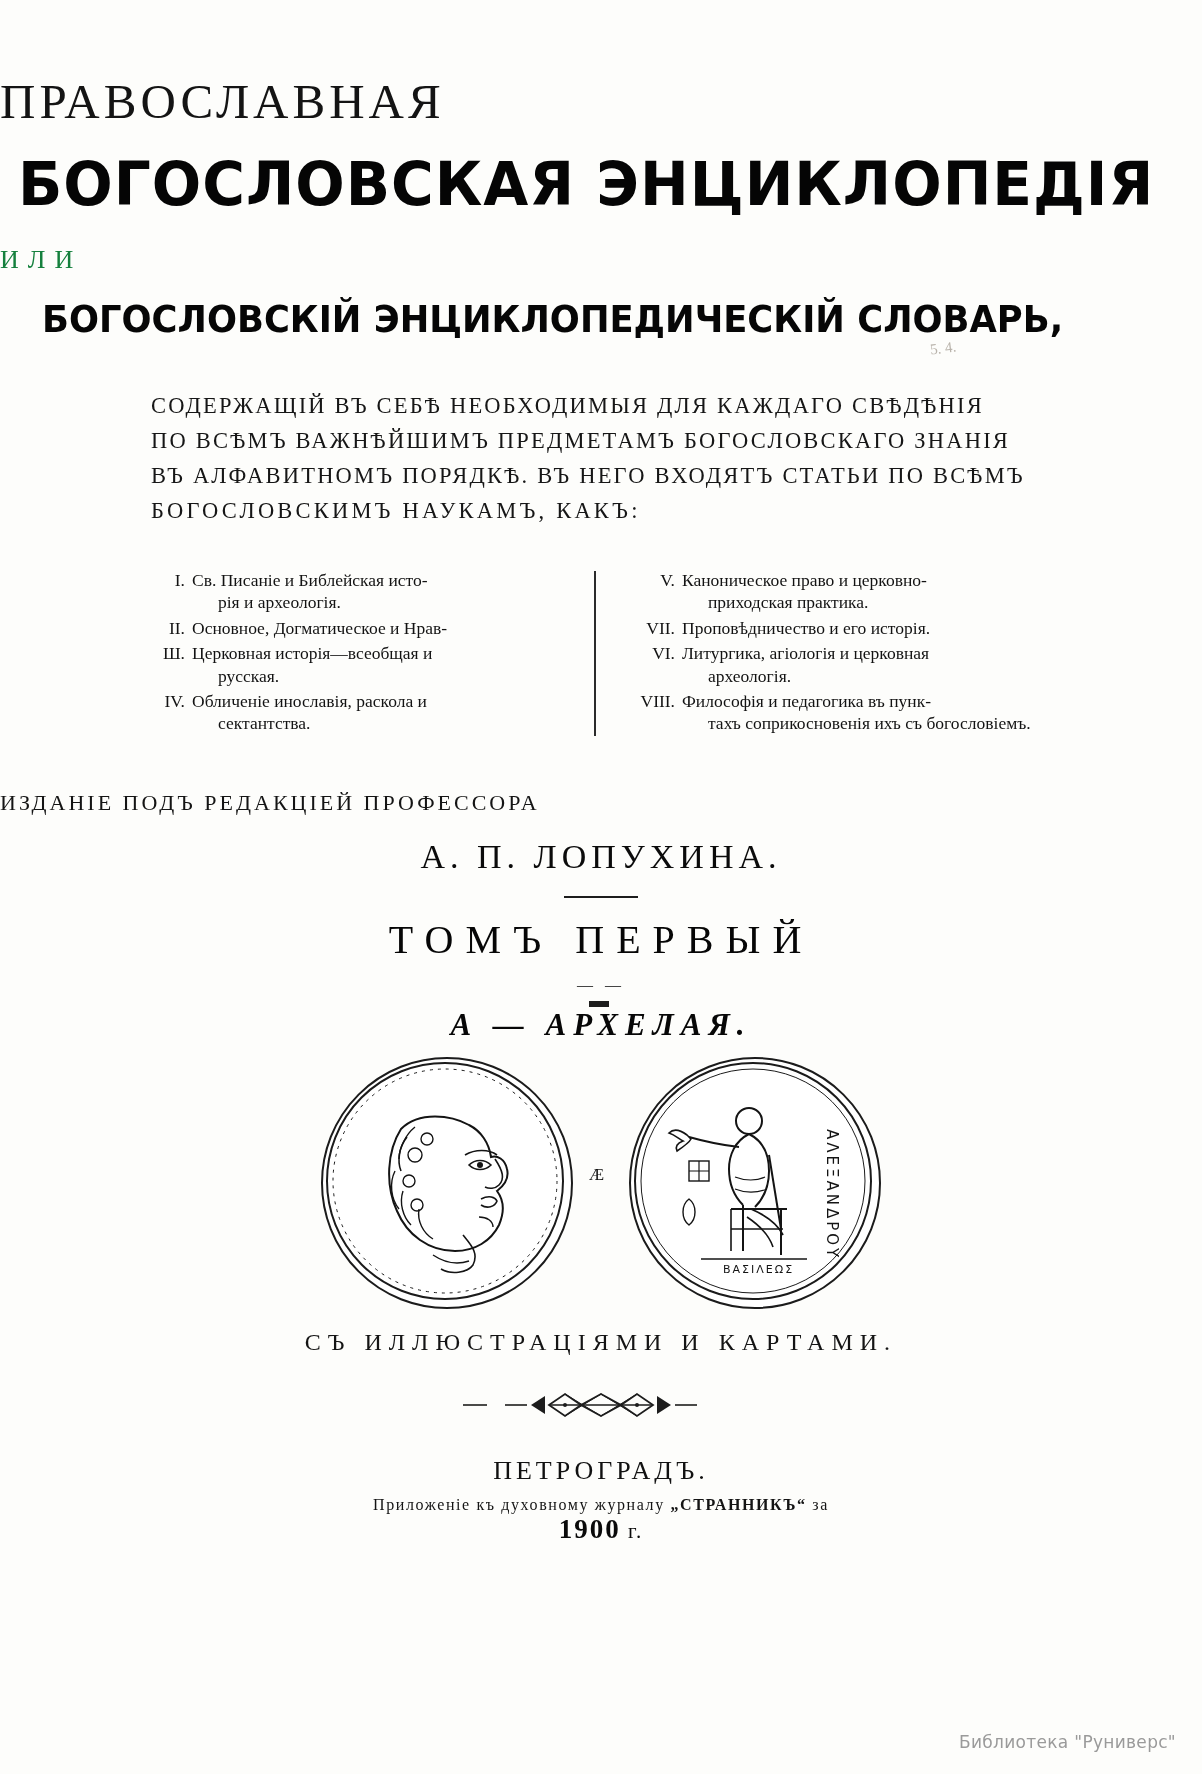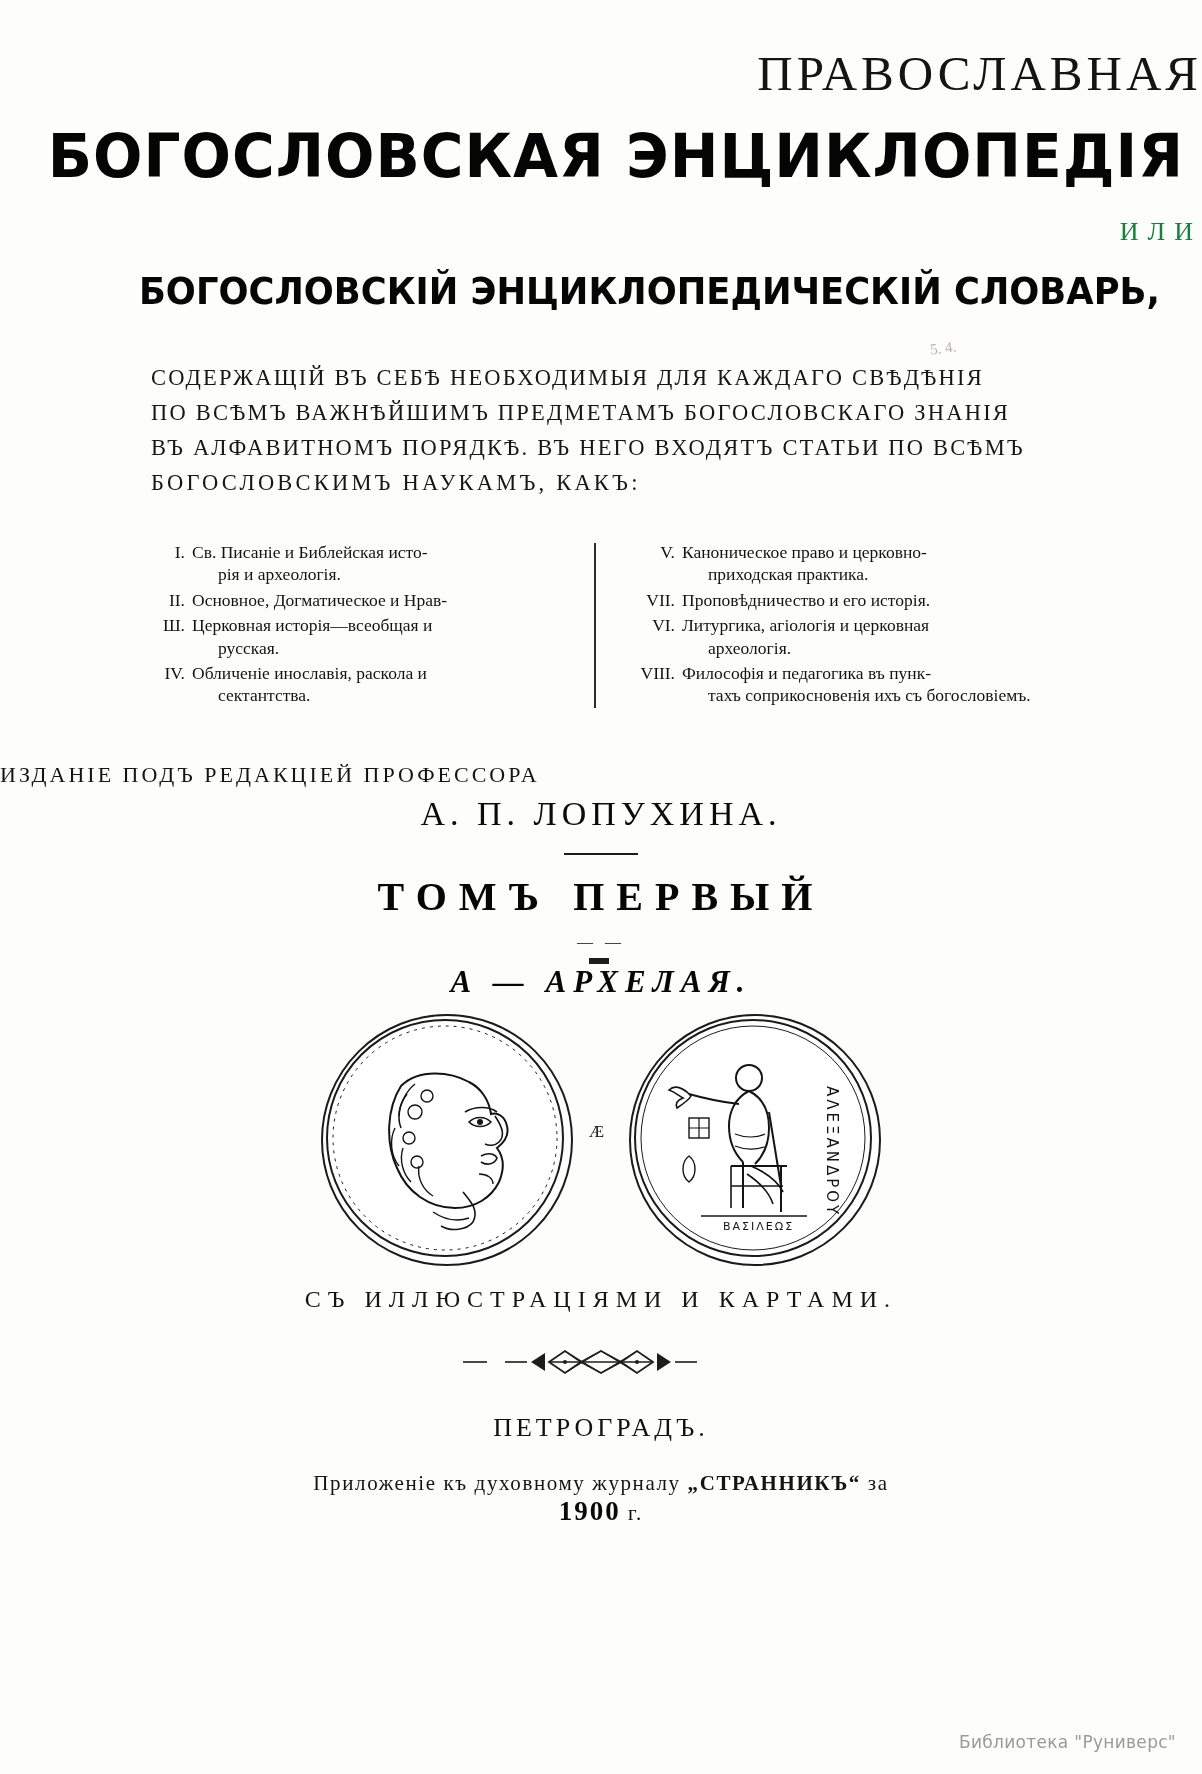--- a/index.html
+++ b/index.html
@@ -17,22 +17,22 @@
   }
   .page {
     position: relative;
     width: 1202px;
     height: 1774px;
     background: #fdfdfb;
   }
 
   
   .title-area {
-    padding-top: 48px;
-    text-align: right;
+    padding-top: 76px;
+    text-align: left;
   }
   .line1 {
     font-family: "Liberation Serif", serif;
     font-size: 49px;
     letter-spacing: 4px;
     font-weight: 400;
     color: #141414;
     line-height: 1.05;
   }
   .line2 {
@@ -125,37 +125,37 @@
   .editor-line {
     text-align: left;
     margin-top: 52px;
     font-size: 22px;
     letter-spacing: 3px;
     text-transform: uppercase;
     color: #141414;
   }
   .editor-name {
     text-align: center;
-    margin-top: 7px;
+    margin-top: 22px;
     font-size: 34px;
     letter-spacing: 5px;
     color: #0b0b0b;
   }
   .rule-short {
     width: 74px;
     height: 2px;
     background: #1d1d1d;
     margin: 20px auto 0 auto;
   }
   .volume {
     text-align: center;
     margin-top: 18px;
     font-size: 40px;
     letter-spacing: 12px;
-    font-weight: 700;
+    font-weight: 400;
     color: #060606;
     font-family: "Liberation Serif", serif;
   }
   .rule-dash {
     width: 90px;
     margin: 16px auto 0 auto;
     text-align: center;
     font-size: 16px;
     letter-spacing: 4px;
     color: #1d1d1d;
@@ -216,22 +216,22 @@
     text-align: center;
     margin-top: 36px;
   }
   .city {
     font-size: 26px;
     letter-spacing: 4px;
     text-transform: uppercase;
     color: #111;
   }
   .journal {
-    margin-top: 28px;
-    font-size: 21px;
+    margin-top: 10px;
+    font-size: 16px;
     letter-spacing: 1.6px;
     color: #141414;
   }
   .journal .bold {
     font-weight: 700;
   }
   .year {
     margin-top: 0;
     font-size: 27px;
     font-weight: 700;

